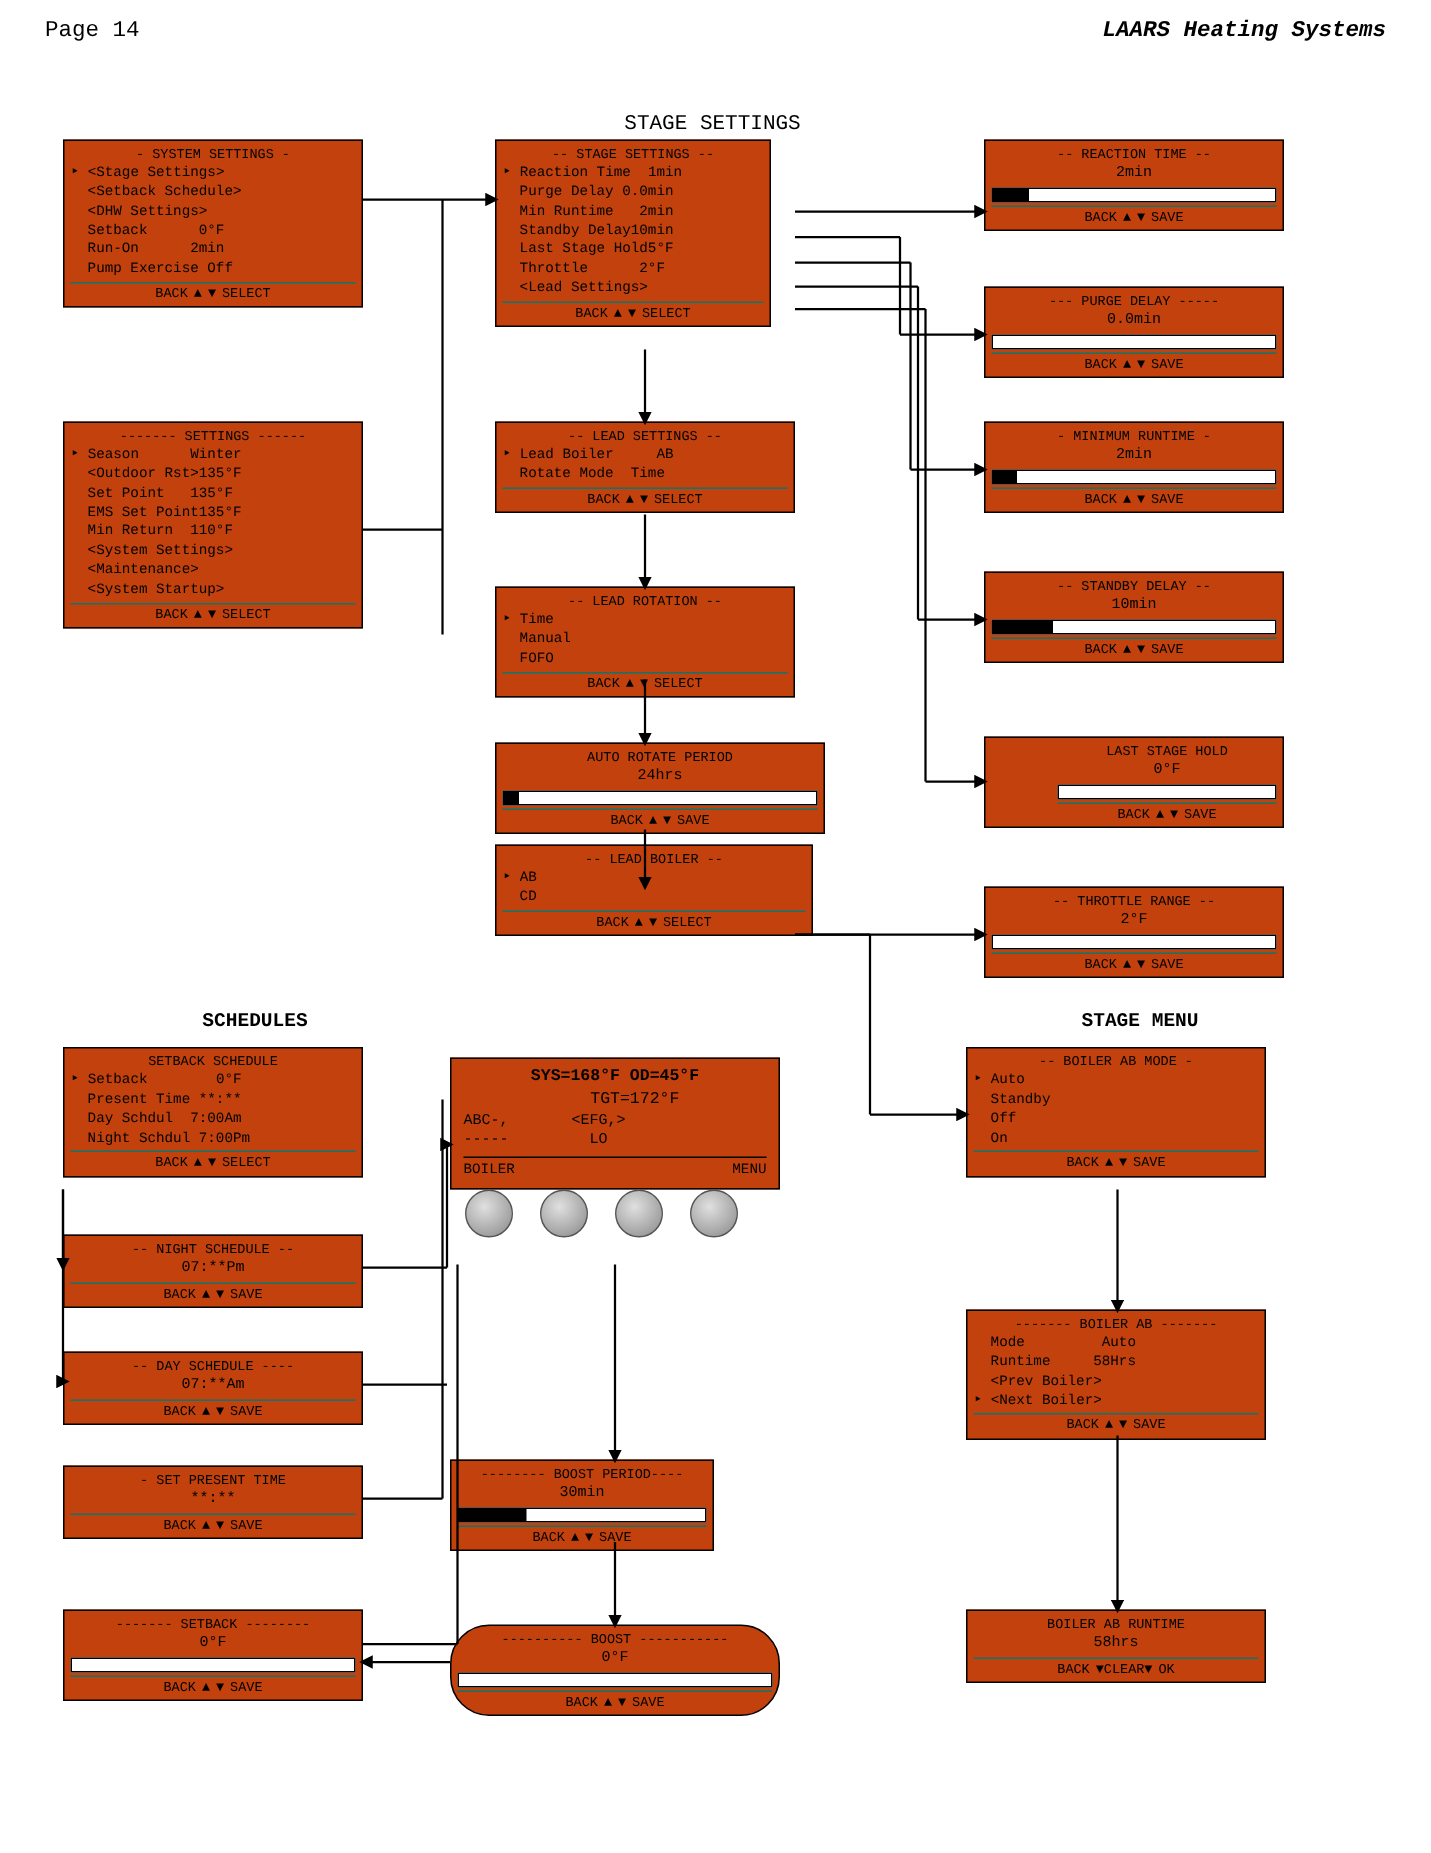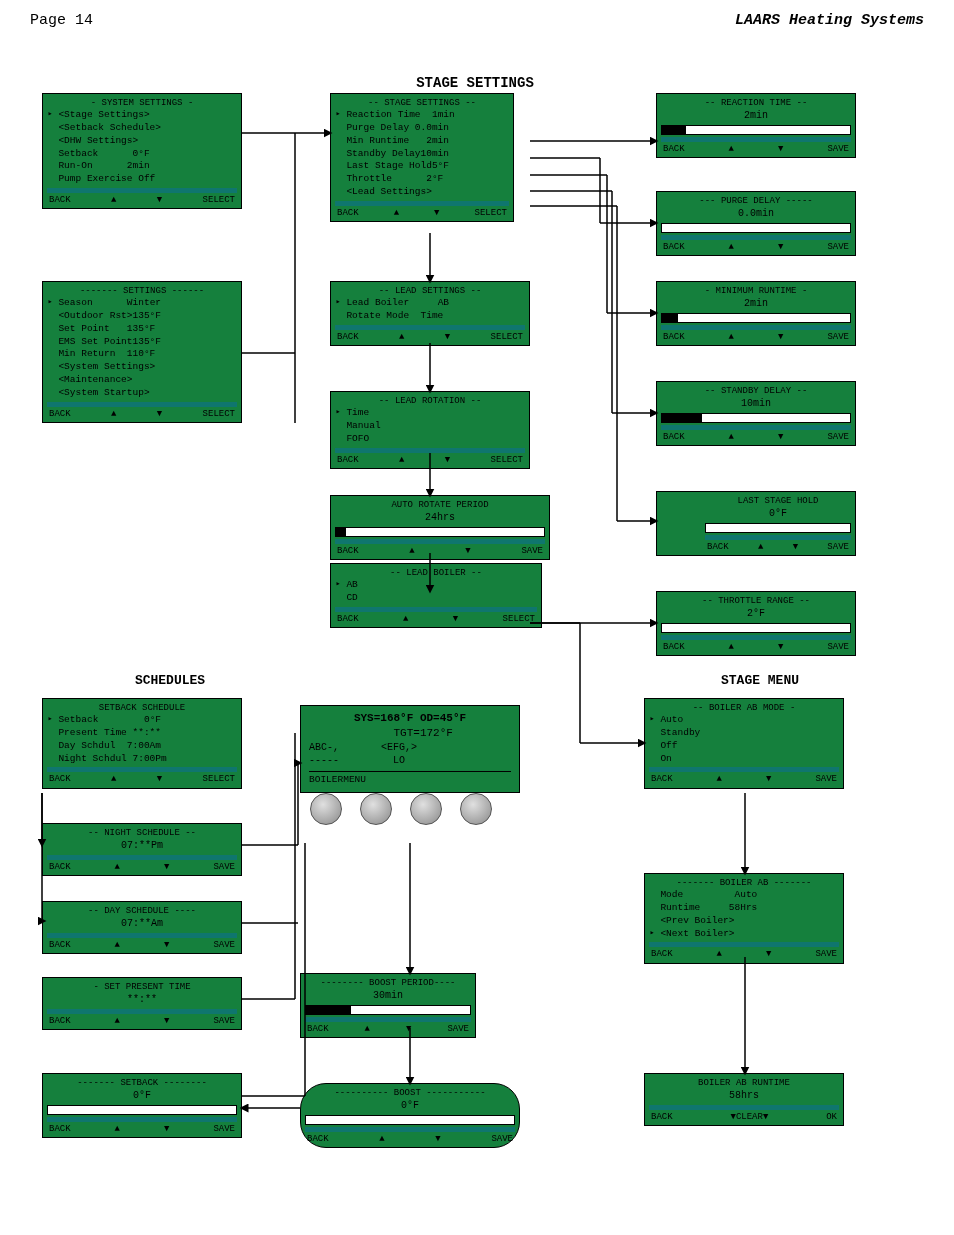--- a/index.html
+++ b/index.html
@@ -33,55 +33,55 @@
     .content {
       position: relative;
       width: 954px;
       height: 1190px;
       margin-top: 0;
     }
 
     .box {
       position: absolute;
       border: 1.5px solid #000;
-      background: #15803d;
+      background: #c2410c;
       font-family: 'Courier New', Courier, monospace;
       font-size: 9.5px;
       padding: 3px 4px 2px 4px;
       line-height: 1.35;
     }
     .box-title {
       text-align: center;
       font-size: 9px;
       border-bottom: 0;
     }
     .box-footer {
       display: flex;
-      justify-content: space-between;
-      border-top: 5px solid #0f766e;
+      justify-content: center;
+      border-top: 1px solid #0f766e;
       margin-top: 2px;
       padding-top: 1px;
       font-size: 9px;
     }
     .box-footer span {
       cursor: pointer;
       padding: 0 2px;
     }
   </style>
 </head>
 <body>
 
 <div class="page-header">
   <span class="page-number">Page 14</span>
   <span class="company-name">LAARS Heating Systems</span>
 </div>
 
 <div class="content">
 
-  <div style="position:absolute; top:42px; left:330px; width:290px; text-align:center; font-weight:bold; font-size:14px; font-family:'Courier New',monospace;">STAGE SETTINGS</div>
+  <div style="position:absolute; top:42px; left:330px; width:290px; text-align:center; font-weight:normal; font-size:14px; font-family:'Courier New',monospace;">STAGE SETTINGS</div>
 
   <div class="box" style="left:42px; top:60px; width:200px;">
     <div class="box-title">- SYSTEM SETTINGS -</div>
     <div>‣ &lt;Stage Settings&gt;</div>
     <div>&nbsp;&nbsp;&lt;Setback Schedule&gt;</div>
     <div>&nbsp;&nbsp;&lt;DHW Settings&gt;</div>
     <div>&nbsp;&nbsp;Setback&nbsp;&nbsp;&nbsp;&nbsp;&nbsp;&nbsp;0°F</div>
     <div>&nbsp;&nbsp;Run-On&nbsp;&nbsp;&nbsp;&nbsp;&nbsp;&nbsp;2min</div>
     <div>&nbsp;&nbsp;Pump Exercise&nbsp;Off</div>
     <div class="box-footer">
@@ -320,21 +320,21 @@
       <span>▼</span>
       <span>SAVE</span>
     </div>
   </div>
 
   <div class="box" style="left:300px; top:672px; width:220px; padding: 5px 8px;">
     <div style="text-align:center; font-size:11px; font-weight:bold;">SYS=168°F OD=45°F</div>
     <div style="text-align:center; font-size:11px;">&nbsp;&nbsp;&nbsp;&nbsp;TGT=172°F</div>
     <div style="font-size:10px;">ABC-,&nbsp;&nbsp;&nbsp;&nbsp;&nbsp;&nbsp;&nbsp;&lt;EFG,&gt;</div>
     <div style="font-size:10px;">-----&nbsp;&nbsp;&nbsp;&nbsp;&nbsp;&nbsp;&nbsp;&nbsp;&nbsp;LO</div>
-    <div style="display:flex; border-top:1px solid #000; margin-top:3px; padding-top:2px;">
+    <div style="display:flex; justify-content:space-between; border-top:1px solid #000; margin-top:3px; padding-top:2px;">
       <span>BOILER</span>
       <span>MENU</span>
     </div>
   </div>
 
   <div style="position:absolute; left:310px; top:760px; display:flex; gap:18px;">
     <div style="width:32px; height:32px; border-radius:50%; background: radial-gradient(circle at 40% 35%, #e0e0e0, #888); border:1px solid #555;"></div>
     <div style="width:32px; height:32px; border-radius:50%; background: radial-gradient(circle at 40% 35%, #e0e0e0, #888); border:1px solid #555;"></div>
     <div style="width:32px; height:32px; border-radius:50%; background: radial-gradient(circle at 40% 35%, #e0e0e0, #888); border:1px solid #555;"></div>
     <div style="width:32px; height:32px; border-radius:50%; background: radial-gradient(circle at 40% 35%, #e0e0e0, #888); border:1px solid #555;"></div>

